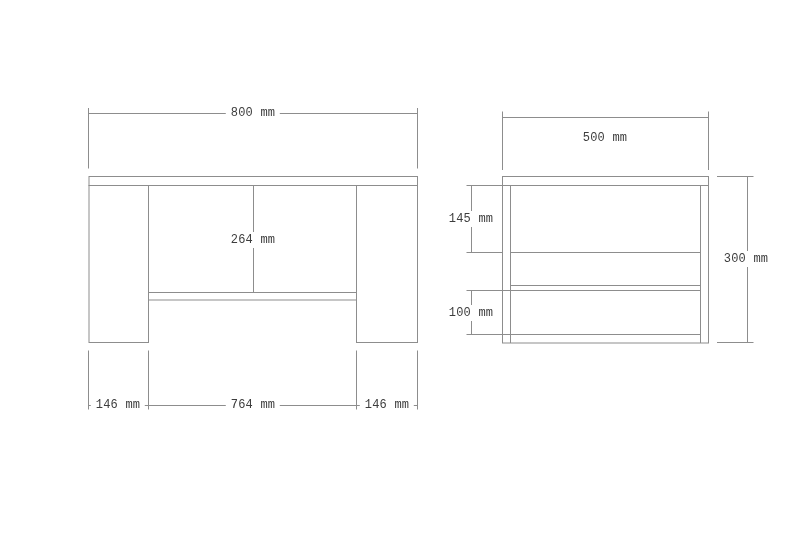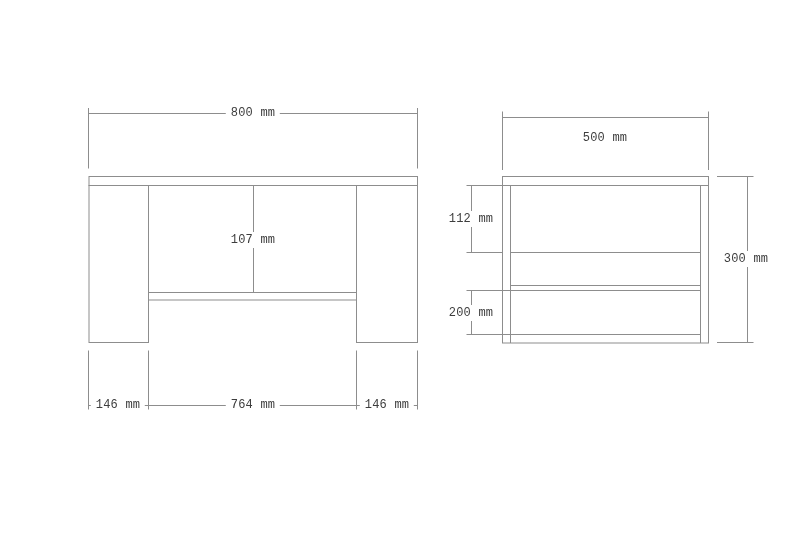--- a/index.html
+++ b/index.html
@@ -94,29 +94,29 @@
       <line x1="471.5" y1="290.5" x2="471.5" y2="334.5"></line>
 
       <line x1="717" y1="176.5" x2="753.5" y2="176.5"></line>
       <line x1="717" y1="342.5" x2="753.5" y2="342.5"></line>
       <line x1="747.5" y1="176.5" x2="747.5" y2="342.5"></line>
     </g>
   </svg>
 
   <div class="dim-label" style="left:253px; top:113px;">800 mm</div>
 
-  <div class="dim-label" style="left:253px; top:240px;">107 mm</div>
+  <div class="dim-label" style="left:253px; top:240px;">264 mm</div>
 
   <div class="dim-label" style="left:118px; top:405px;">146 mm</div>
 
   <div class="dim-label" style="left:253px; top:405px;">764 mm</div>
 
   <div class="dim-label" style="left:387px; top:405px;">146 mm</div>
 
   <div class="dim-label" style="left:605px; top:117px;margin-top:21px;">500 mm</div>
 
-  <div class="dim-label" style="left:471px; top:219px;">112 mm</div>
+  <div class="dim-label" style="left:471px; top:219px;">145 mm</div>
 
-  <div class="dim-label" style="left:471px; top:313px;">200 mm</div>
+  <div class="dim-label" style="left:471px; top:313px;">100 mm</div>
 
   <div class="dim-label" style="left:746px; top:259px;">300 mm</div>
 
 </div>
 
 </body></html>

